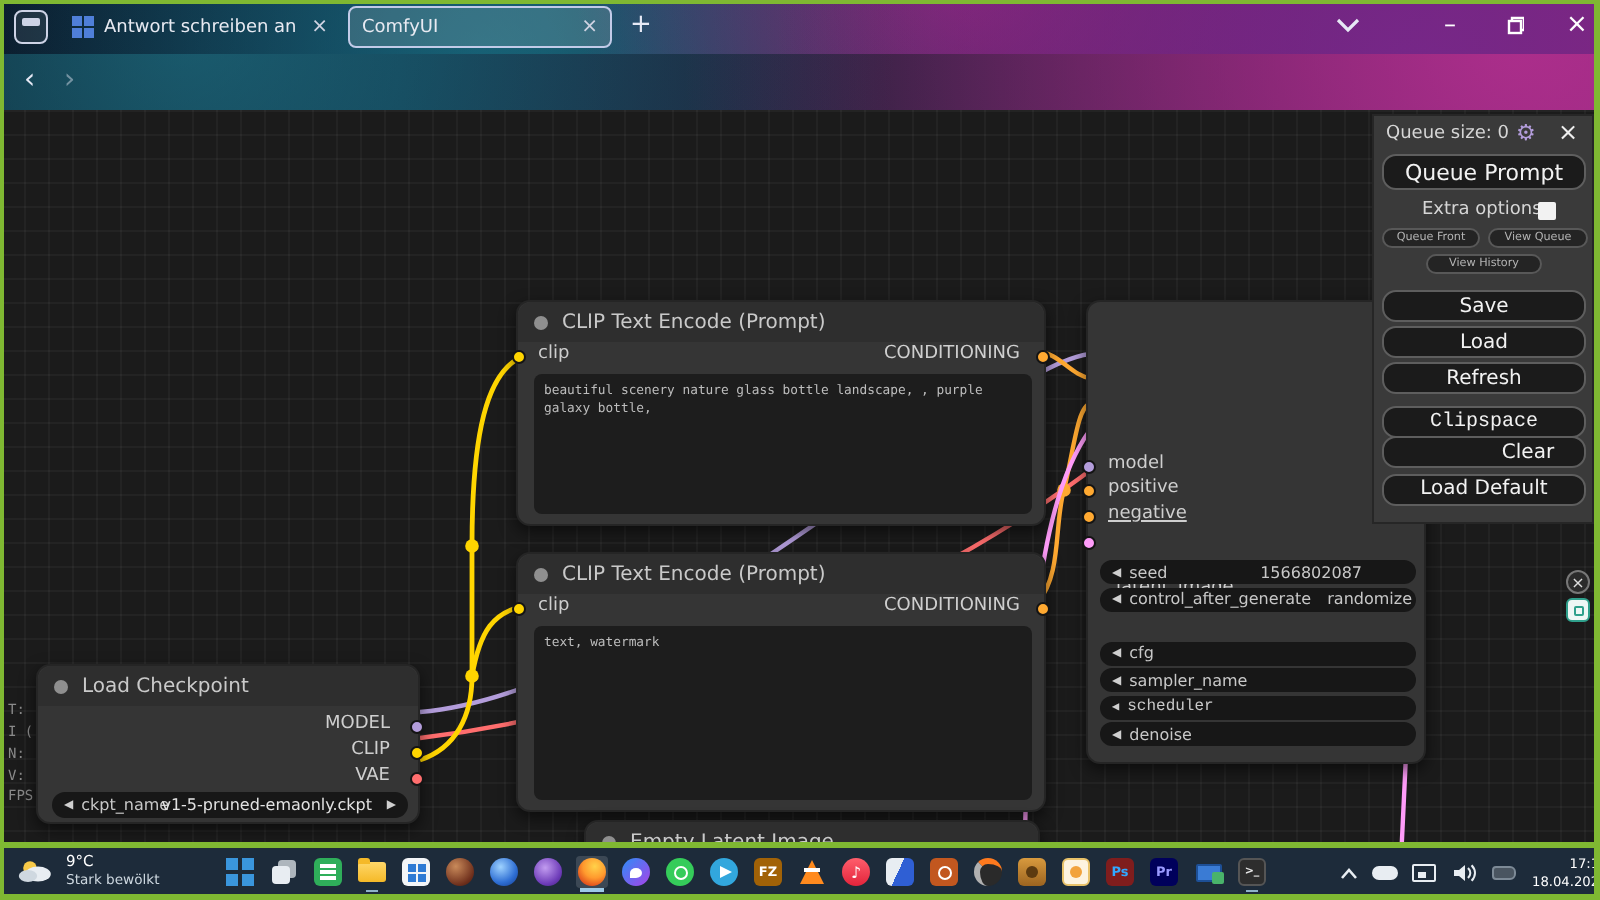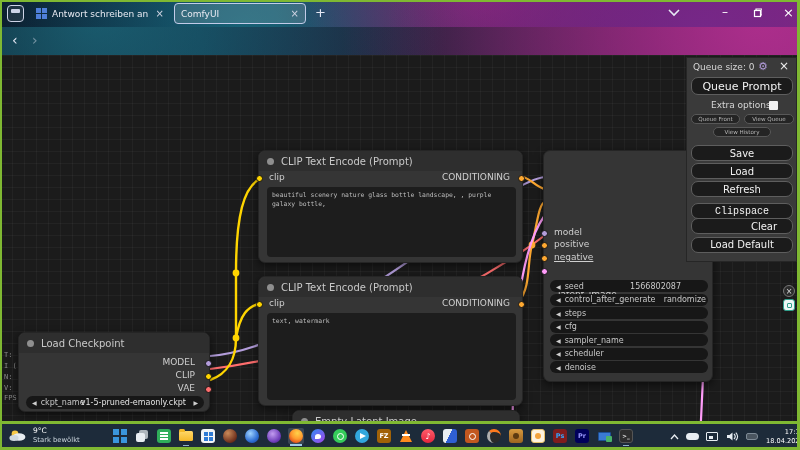--- a/index.html
+++ b/index.html
@@ -209,33 +209,29 @@
     <div class="widget" style="left:6px;top:129px;width:158px;">
       <span class="warr">◀</span>
         <span class="wlabel">seed</span>
       <span class="wval" style="right:27px;">1566802087</span>
     </div>
     <div class="widget" style="left:6px;top:142.5px;width:158px;">
       <span class="warr">◀</span>
         <span class="wlabel">control_after_generate</span>
       <span class="wval" style="right:2px;">randomize</span>
     </div>
-    <div class="widget" style="left:6px;top:156px;width:158px;">
-      <span class="warr">◀</span>
-        <span class="wlabel">steps</span>
-    </div>
     <div class="widget" style="left:6px;top:169.5px;width:158px;">
       <span class="warr">◀</span>
         <span class="wlabel">cfg</span>
     </div>
     <div class="widget" style="left:6px;top:183px;width:158px;">
       <span class="warr">◀</span>
         <span class="wlabel">sampler_name</span>
     </div>
-    <div class="widget" style="left:6px;top:196.5px;width:158px;">
+    <div class="widget" style="left:6px;top:196.5px;width:158px;font-family:Liberation Mono, monospace;">
       <span class="warr">◀</span>
         <span class="wlabel">scheduler</span>
     </div>
     <div class="widget" style="left:6px;top:210px;width:158px;align-items:center;">
       <span class="warr">◀</span>
         <span class="wlabel">denoise</span>
     </div>
   </div>
 
   <div class="node" style="left:18px;top:277px;width:192px;height:80px;z-index:2;">

